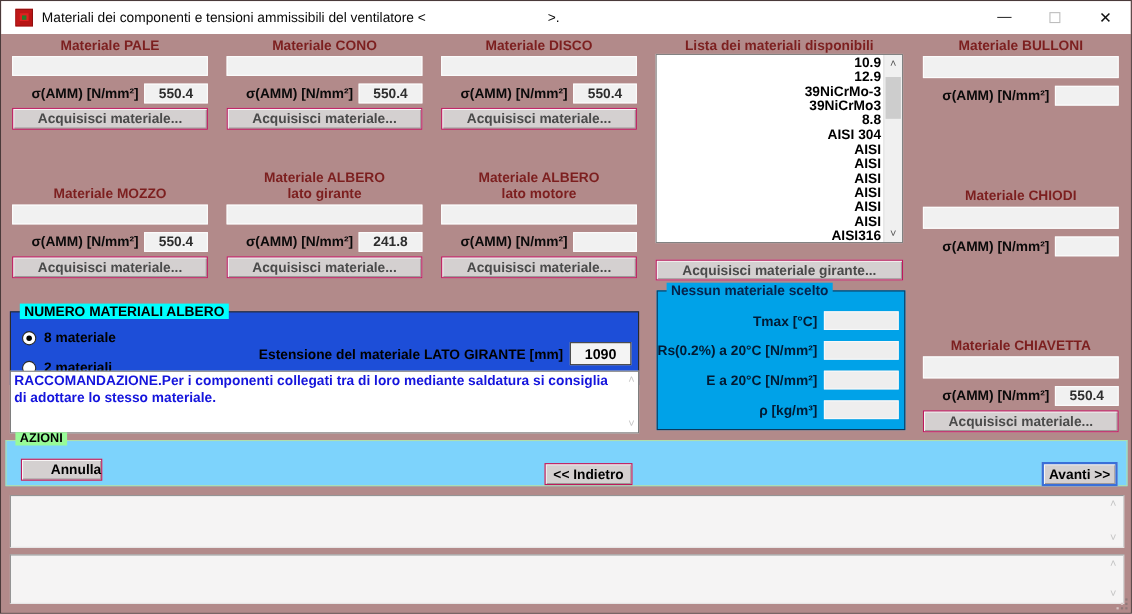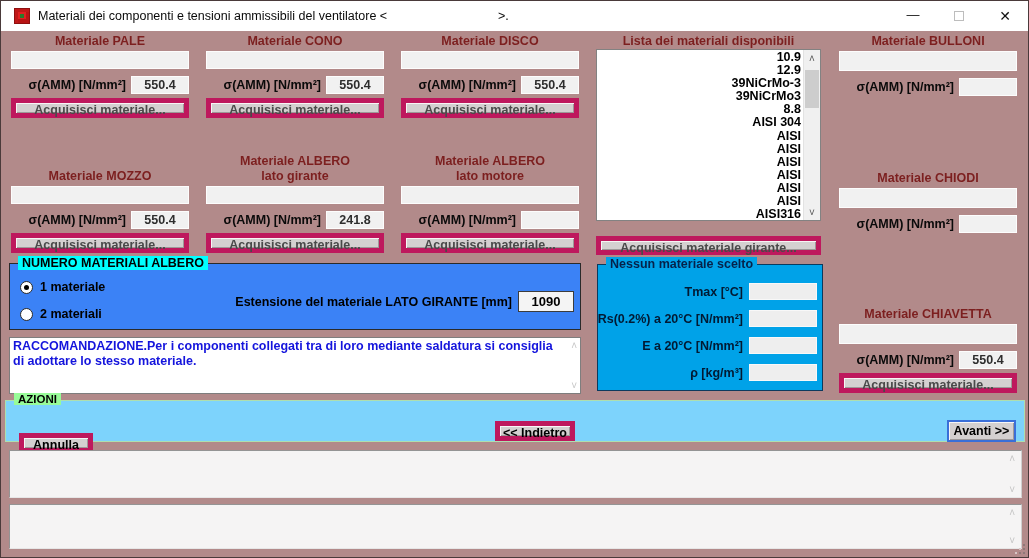--- a/index.html
+++ b/index.html
@@ -47,21 +47,21 @@
     margin-top:6px; height:19px; display:flex; align-items:center;
     justify-content:flex-end; gap:5px;
   }
   .sigma-label { font-weight:bold; font-size:12.5px; color:#0a0a0a; white-space:nowrap; }
   .sigma-field {
     width:58px; height:18px; background:#f1f1f1; border:1px solid #fdfdfd;
     display:flex; align-items:center; justify-content:center;
     font-weight:bold; font-size:12.5px; color:#2e2e2e;
   }
   .btn {
-    display:block; background:#d4d0d0; border:5px solid #be185d;
+    display:block; background:#d4d0d0; border:1px solid #be185d;
     box-shadow: inset 1px 1px 0 #f7f5f5, inset -1px -1px 0 #9e9898;
     font-family:"Liberation Sans", sans-serif; font-weight:bold; font-size:12.5px;
     color:#000; text-align:center; cursor:default;
   }
   .btn.acquire { width:100%; height:20px; margin-top:4px; color:#4a4a4a; }
   
   .list-title {
     position:absolute; left:595px; top:3px; width:225px; text-align:center;
     font-weight:bold; font-size:12.5px; color:#7c1f1f;
   }
@@ -81,21 +81,21 @@
   }
   .sb-up { top:0; } .sb-down { bottom:0; }
   .sb-thumb { position:absolute; left:1px; top:20px; width:14px; height:38px; background:#cdcdcd; }
   .girante-btn { position:absolute; left:595px; top:205px; width:225px; height:19px; color:#4a4a4a; }
   
   .groupbox { position:absolute; border:1px solid #2a2a2a; }
   .gb-legend {
     position:absolute; top:-8px; left:8px; padding:0 4px;
     font-weight:bold; font-size:12.5px; white-space:nowrap;
   }
-  .cyan { background:#3b82f6; }
+  .cyan { background:#1d4ed8;margin-top:20px; }
   .cyan .gb-legend { background:#00ffff; color:#000; }
   .blue { background:#00a2e8; border-color:#0b3a5e; }
   .blue .gb-legend { background:#00a2e8; color:#06224a; }
   .green { background:#7dd3fc; border-color:#aedfae; }
   .green .gb-legend { background:#98fb98; color:#000; font-size:11.5px; }
   
   .radio-row { position:absolute; left:10px; display:flex; align-items:center; gap:7px; height:14px; }
   .radio {
     width:13px; height:13px; border-radius:50%; background:#fff;
     border:1px solid #2a2a2a; position:relative; flex:0 0 auto;
@@ -124,21 +124,21 @@
   }
   .reco-text {
     position:absolute; left:3px; top:1px; right:20px;
     font-weight:bold; font-size:12.5px; line-height:15px; color:#1414dc;
   }
   .reco .chev { position:absolute; right:3px; font-size:10px; color:#c6c6c6; }
   .chev-top { top:2px; } .chev-bot { bottom:2px; }
   
   .actions-box { left:4px; top:369px; width:1020px; height:42px; }
   .act-btn { position:absolute; height:20px; }
-  .btn-annulla { left:13px; top:32px; width:74px; }
+  .btn-annulla { left:13px; top:16px; width:74px;text-align:right; }
   .btn-indietro { left:477px; top:20px; width:80px;margin-left:12px; }
   .btn-avanti { left:941px; top:19px; width:69px; height:22px; border:2px solid #3a6fd8; box-shadow: inset 1px 1px 0 #f7f5f5, inset -1px -1px 0 #9e9898; }
   
   .bottom-panel {
     position:absolute; left:8px; width:1013px; background:#f5f4f4;
     border:1px solid #949494; border-bottom-color:#e6e6e6; border-right-color:#cfcfcf;
   }
   .panel-1 { top:419px; height:48px; }
   .panel-2 { top:473px; height:45px; }
   .bottom-panel .chev { position:absolute; right:6px; font-size:10px; color:#c4c4c4; }
@@ -291,21 +291,21 @@
         <span class="sigma-label">σ(AMM) [N/mm²]</span>
         <span class="sigma-field">550.4</span>
       </div>
       <button class="btn acquire">Acquisisci materiale...</button>
     </div>
 
     <div class="groupbox cyan" style="left:8px; top:232px; width:572px; height:67px;">
       <span class="gb-legend">NUMERO MATERIALI ALBERO</span>
       <div class="radio-row" style="top:16px;">
         <span class="radio checked"></span>
-        <span class="radio-label">1 materiale</span>
+        <span class="radio-label">8 materiale</span>
       </div>
       <div class="radio-row" style="top:43px;">
         <span class="radio"></span>
         <span class="radio-label">2 materiali</span>
       </div>
       <div class="ext-row">
         <span class="ext-label">Estensione del materiale LATO GIRANTE [mm]</span>
         <span class="ext-field">1090</span>
       </div>
     </div>

